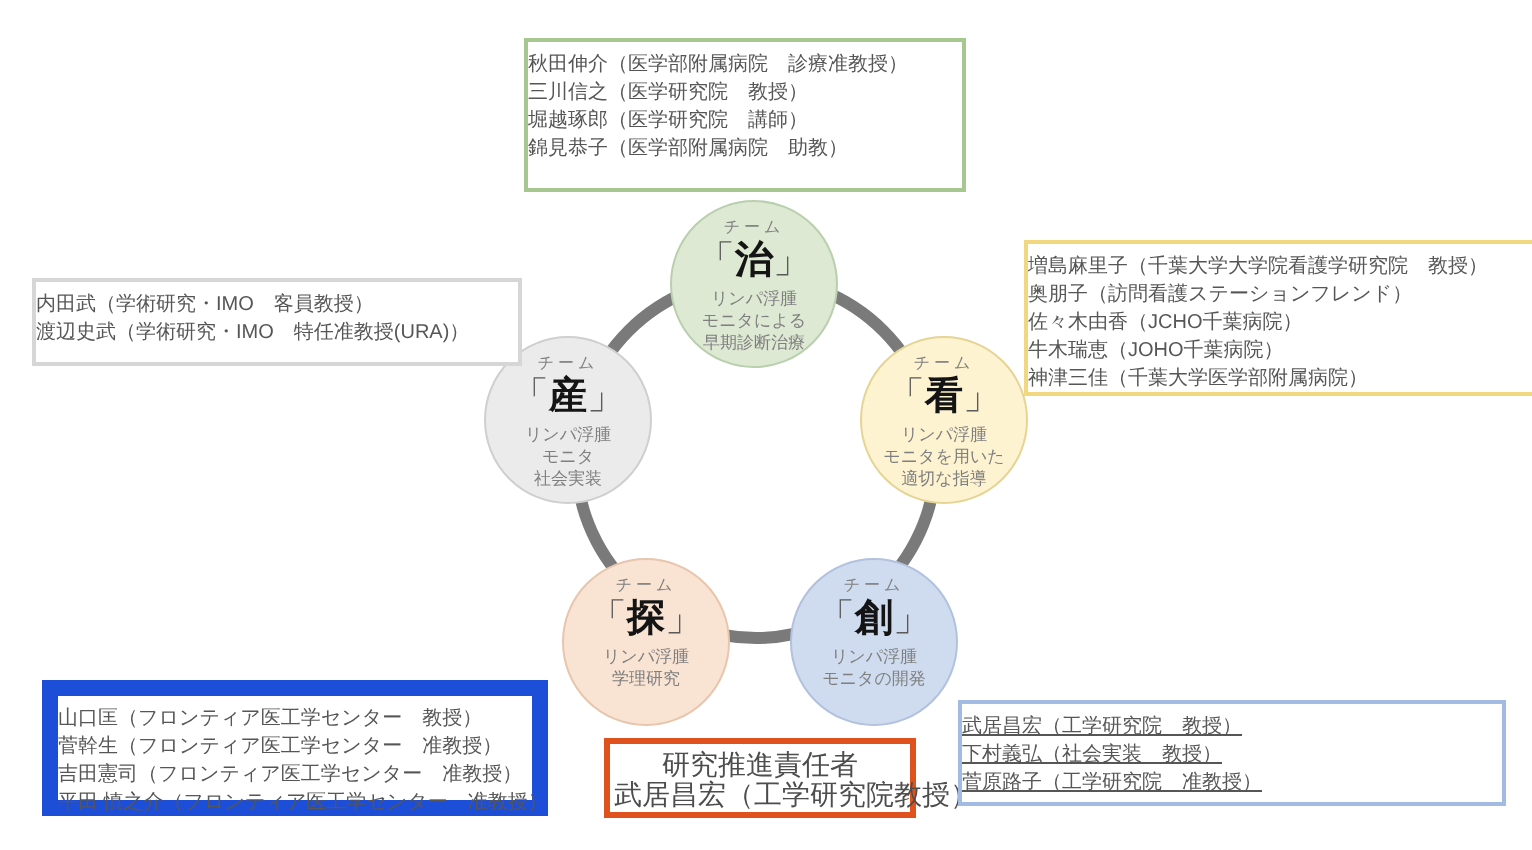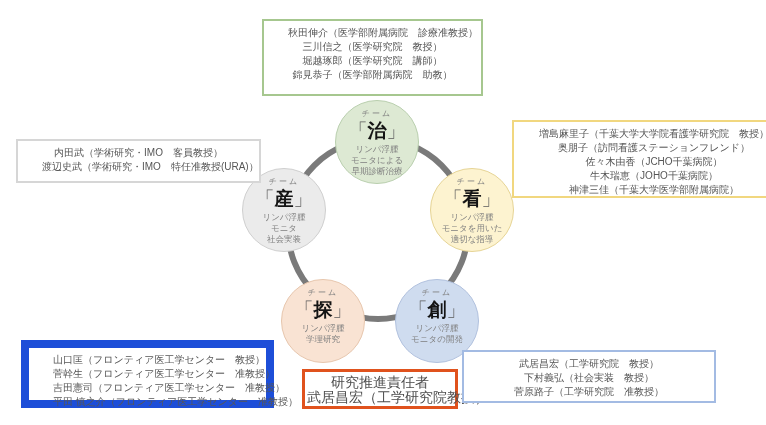--- a/index.html
+++ b/index.html
@@ -19,29 +19,28 @@
   .t-tan{left:281px;top:279px;background:#f9e3d3;border:1px solid #e7c6ad;}
   .t-sou{left:395px;top:279px;background:#cfdcef;border:1px solid #b1c1de;}
   .t-label{font-size:8px;color:#7f7f7f;letter-spacing:2px;line-height:10px;}
   .t-name{font-size:19px;line-height:23px;white-space:nowrap;}
   .t-name .bracket{color:#5a5a5a;font-weight:400;}
   .t-name .kanji{color:#141414;font-weight:700;}
   .t-desc{margin-top:2px;font-size:8.5px;line-height:11px;color:#7f7f7f;}
   
   .box{
     position:absolute;background:#ffffff;box-sizing:border-box;
-    font-size:10px;line-height:14px;color:#565656;padding:5px 24px;z-index:3;
+    font-size:10px;line-height:14px;color:#565656;padding:5px 0;z-index:3;
     white-space:nowrap;
-    text-align:center;
   }
   .box-medical    {left:262px;top:19px; width:221px;height:77px;border:2px solid #a6c78f;}
   .box-nursing    {left:512px;top:120px;width:284px;height:78px;border:2px solid #f1d77f;}
   .box-imo        {left:16px; top:139px;width:245px;height:44px;border:2px solid #d6d6d6;}
   .box-frontier   {left:21px; top:340px;width:253px;height:68px;border:8px solid #1d4ed8;}
-  .box-engineering{left:462px;top:350px;width:254px;height:53px;border:2px solid #a3bbe3;}
+  .box-engineering{left:479px;top:350px;width:274px;height:53px;border:2px solid #a3bbe3;text-decoration:underline;}
   .box-leader{
     left:302px;top:369px;width:156px;height:40px;border:3px solid #e0521d;
     text-align:center;padding:3px 2px;font-size:14px;line-height:15px;color:#4d4d4d;
   }
 </style>
 </head>
 <body>
 
 <div class="canvas">
 

